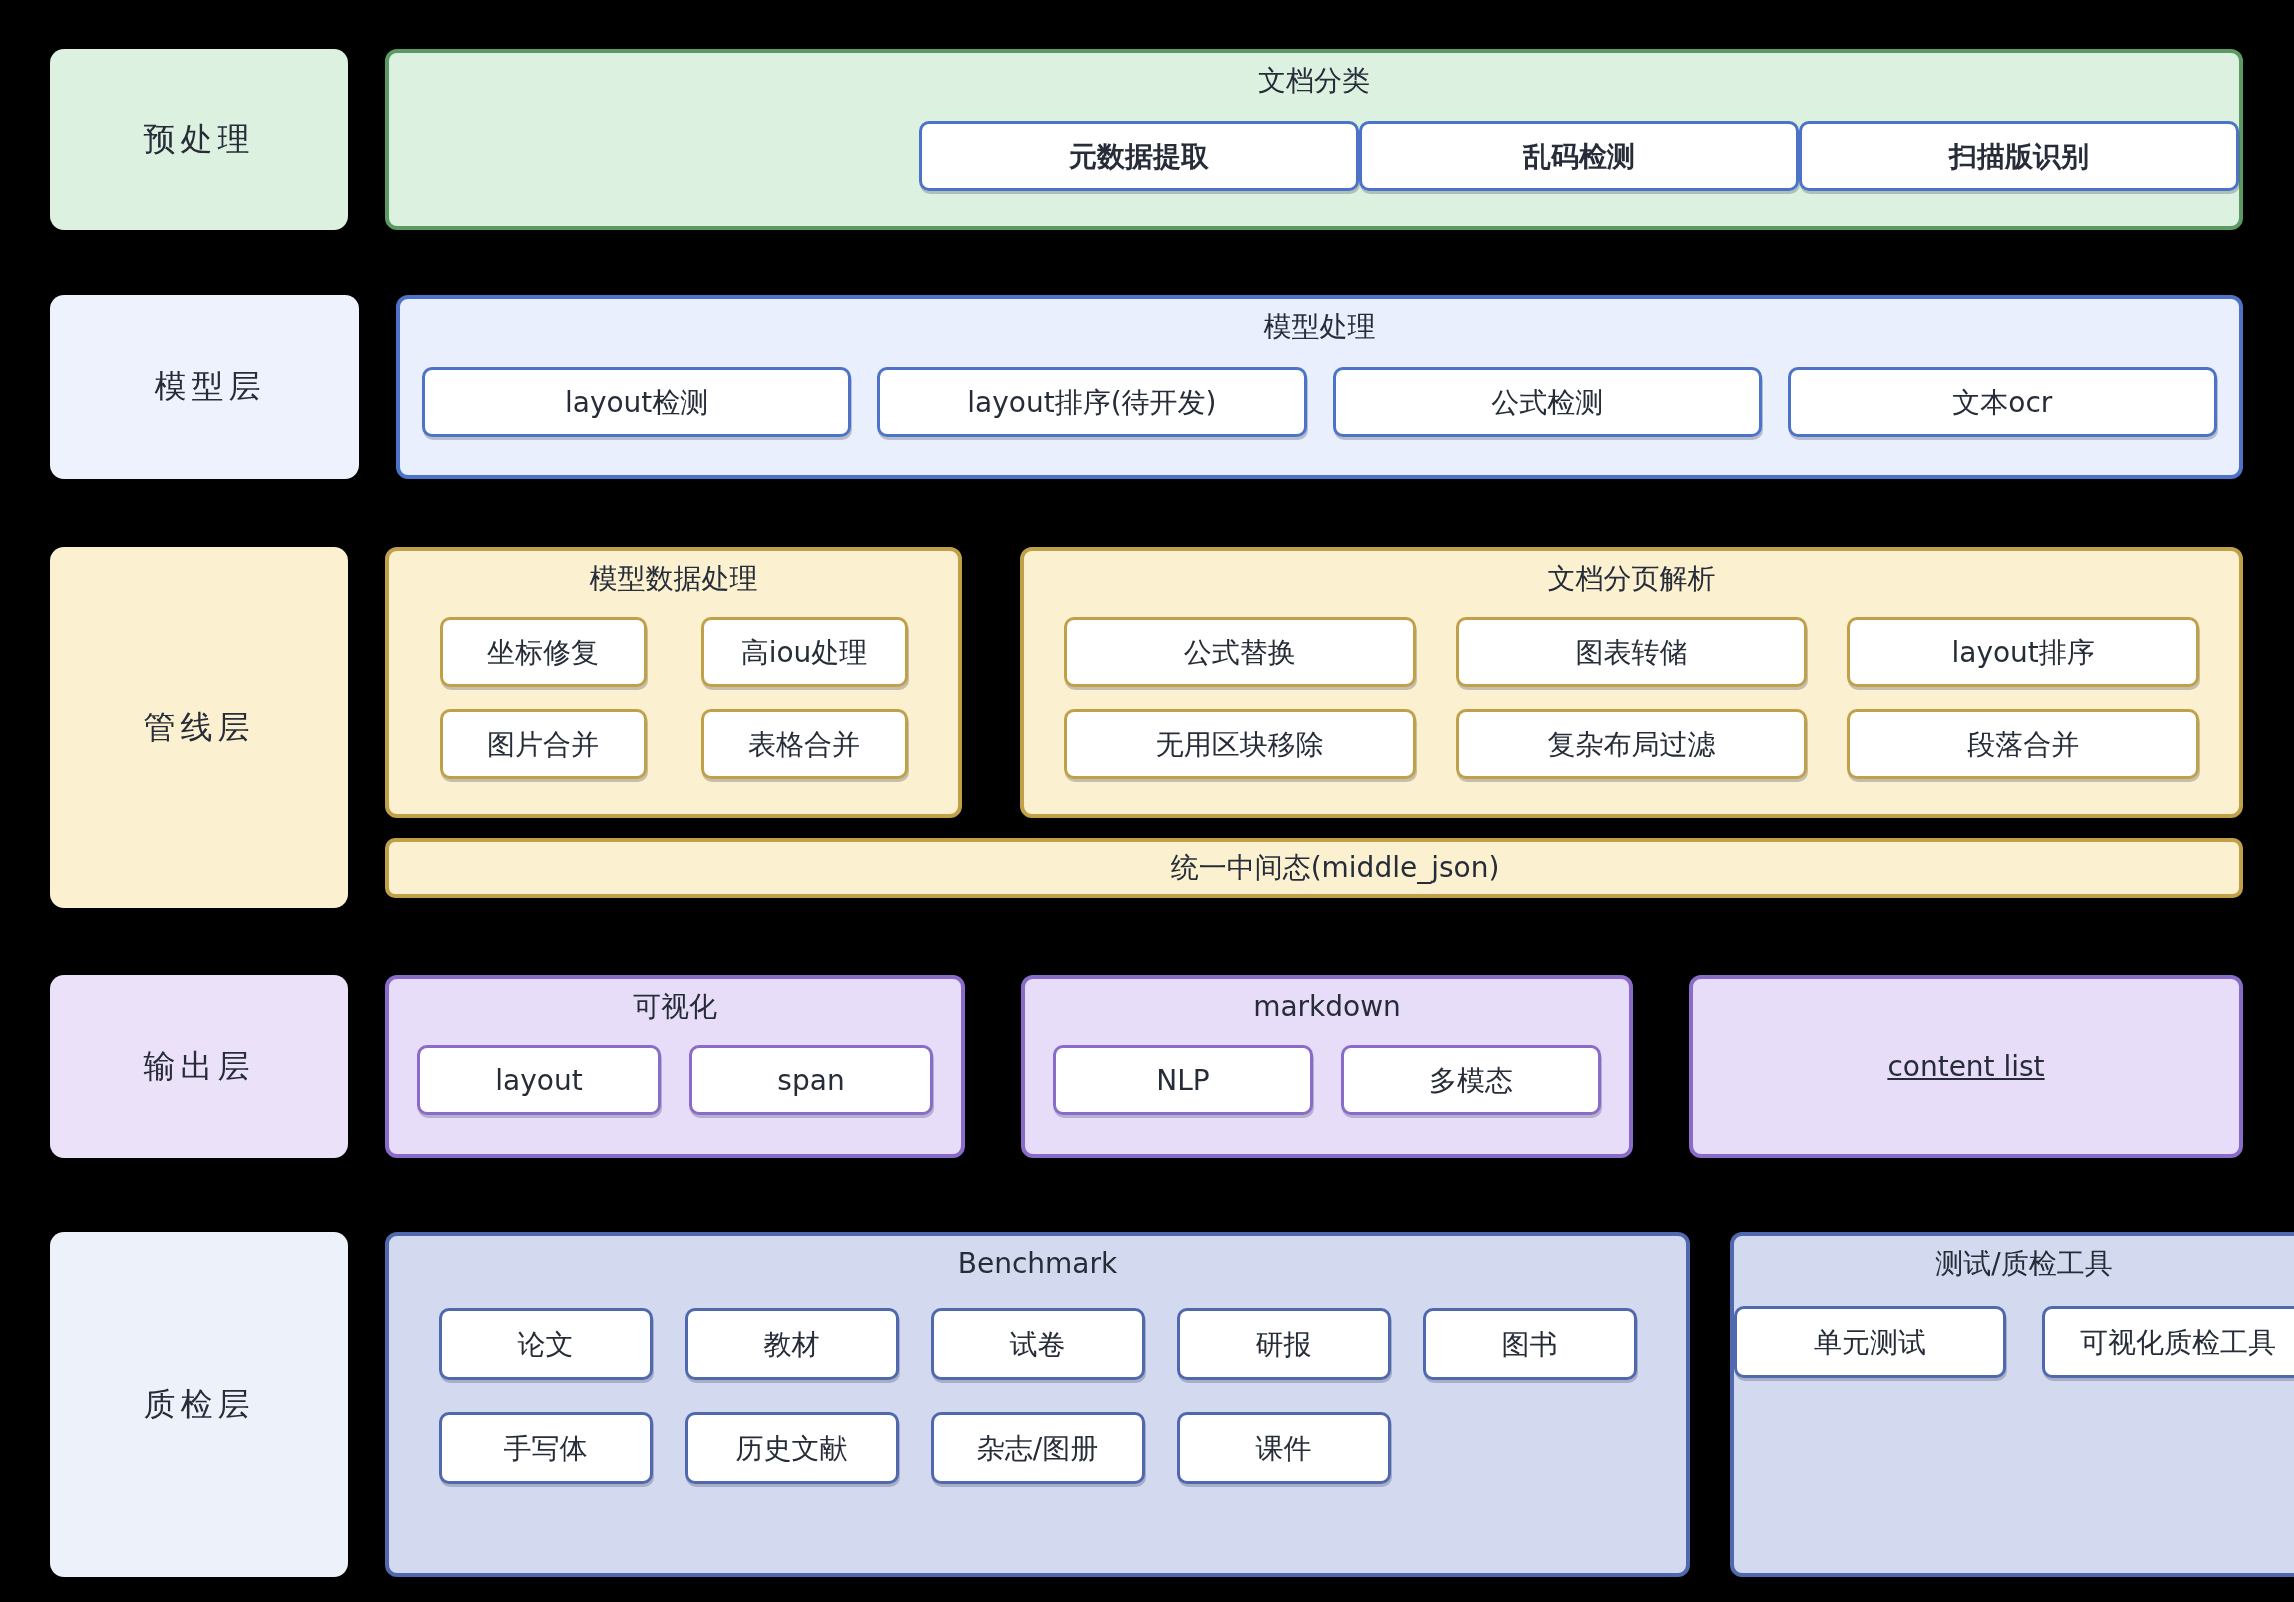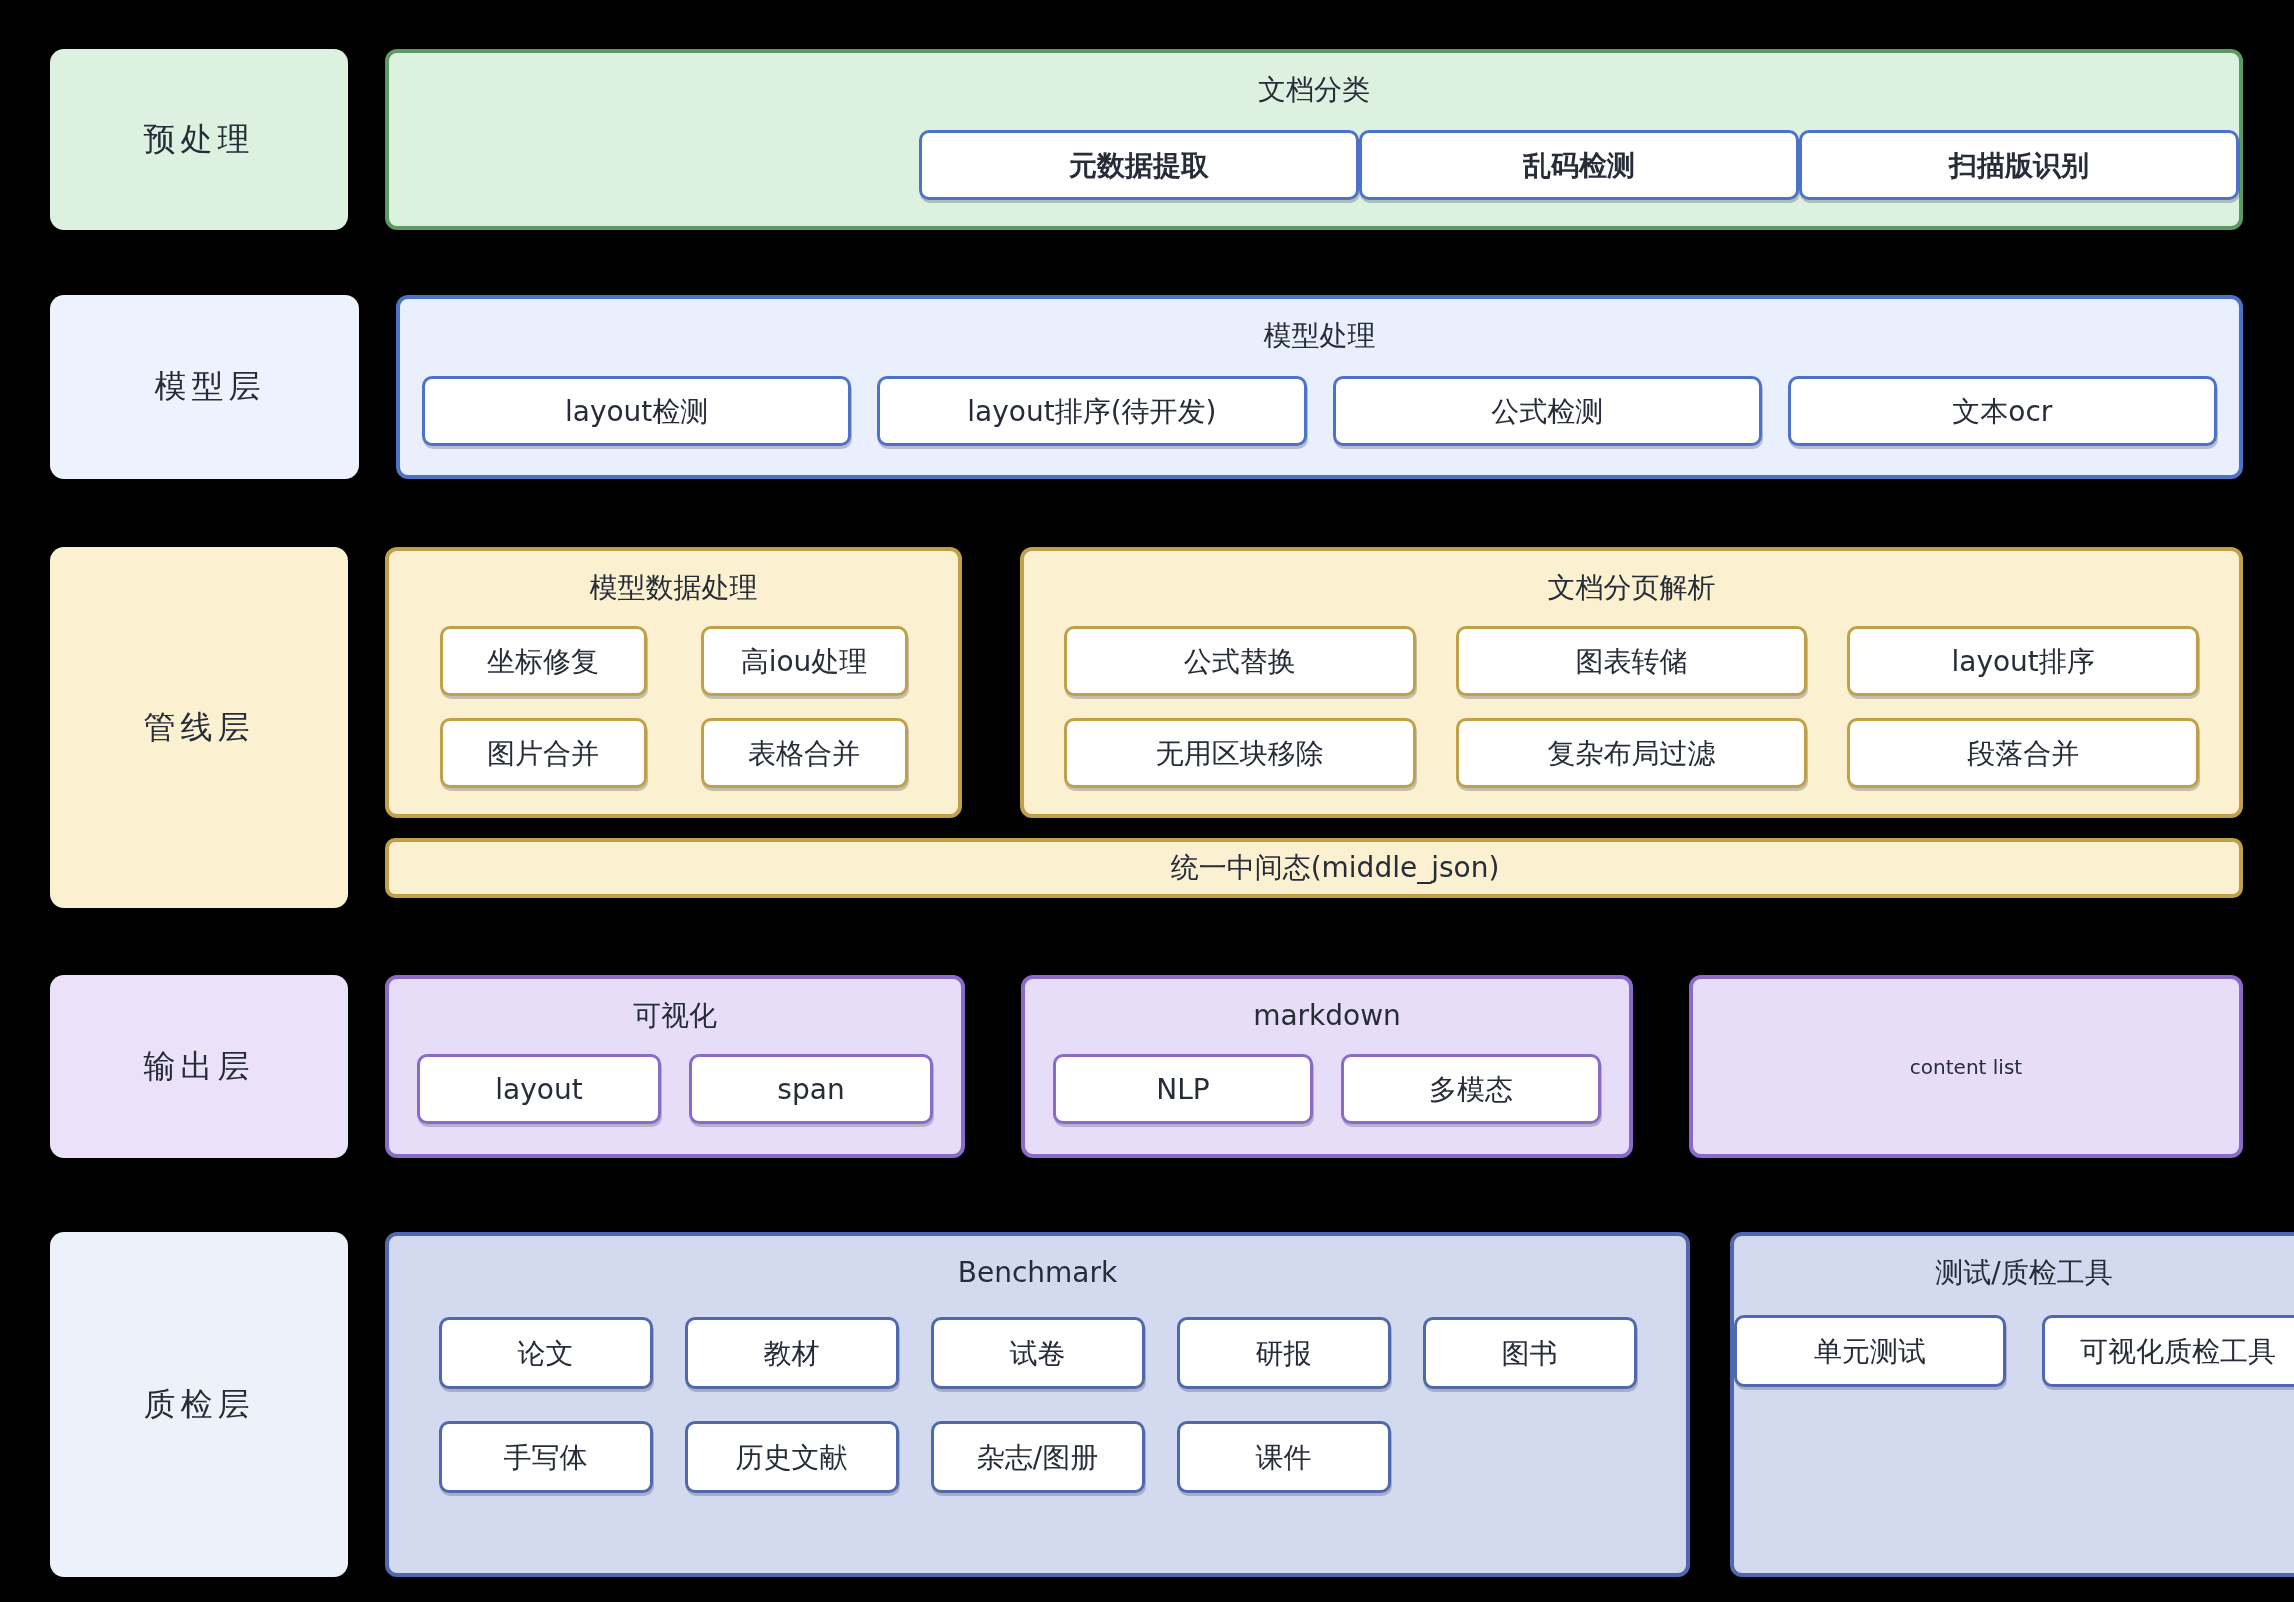--- a/index.html
+++ b/index.html
@@ -42,21 +42,21 @@
   .theme-blue   {--c-border:var(--blue-border);  --c-fill:var(--blue-fill);   --n-border:var(--blue-border);}
   .theme-yellow {--c-border:var(--yellow-border);--c-fill:var(--yellow-fill); --n-border:var(--yellow-border);}
   .theme-purple {--c-border:var(--purple-border);--c-fill:var(--purple-fill); --n-border:var(--purple-border);}
   .theme-indigo {--c-border:var(--indigo-border);--c-fill:var(--indigo-fill); --n-border:var(--indigo-border);}
 
   .group{
     box-sizing:border-box;border:4px solid var(--c-border);background:var(--c-fill);
     border-radius:12px;display:flex;flex-direction:column;
     box-shadow:2px 3px 0 rgba(0,0,0,0.30);
   }
-  .group-title{text-align:center;margin-top:19px;font-size:28px;line-height:1.3;}
+  .group-title{text-align:center;margin-top:10px;font-size:28px;line-height:1.3;}
   .node{
     box-sizing:border-box;background:var(--button-fill);
     border:3px solid var(--n-border);border-radius:10px;
     display:flex;align-items:center;justify-content:center;
     font-size:28px;line-height:1.2;height:70px;
     box-shadow:1px 3px 0 rgba(55,60,90,0.28);
     white-space:nowrap;
   }
 
   
@@ -81,21 +81,21 @@
     display:flex;align-items:center;justify-content:center;font-size:28px;
     box-shadow:2px 3px 0 rgba(0,0,0,0.30);
     padding-left:42px;
   }
 
   
   .row4-flex{display:flex;gap:56px;height:100%;}
   .group-visualization{flex:0 0 580px;}
   .group-markdown{flex:0 0 612px;}
   .group-content-list{flex:1;justify-content:center;align-items:center;}
-  .content-list-text{font-size:20px;}
+  .content-list-text{font-size:28px;text-decoration:underline;}
   .nodes-2{display:flex;gap:28px;padding:0 28px;margin-top:20px;}
   .nodes-2 .node{flex:1;}
 
   
   .row5-flex{display:flex;gap:40px;height:100%;}
   .group-benchmark{flex:0 0 1305px;}
   .group-tools{flex:1;}
   .grid-5{display:grid;grid-template-columns:repeat(5,214px);justify-content:center;column-gap:33px;row-gap:30px;margin-top:26px;gap:32px;}
   .grid-5 .node{height:72px;}
   .tools-col{display:flex;flex-direction:row;align-items:center;gap:36px;margin-top:24px;}

